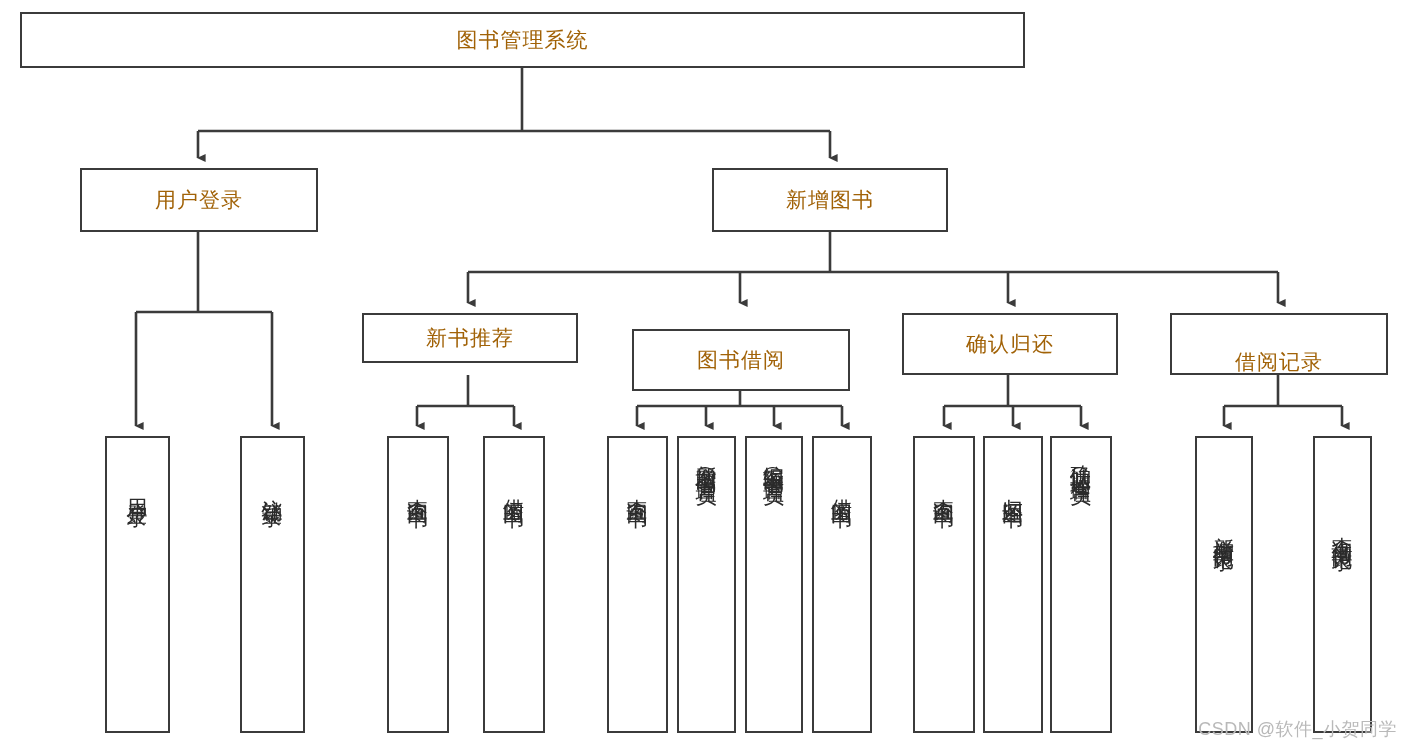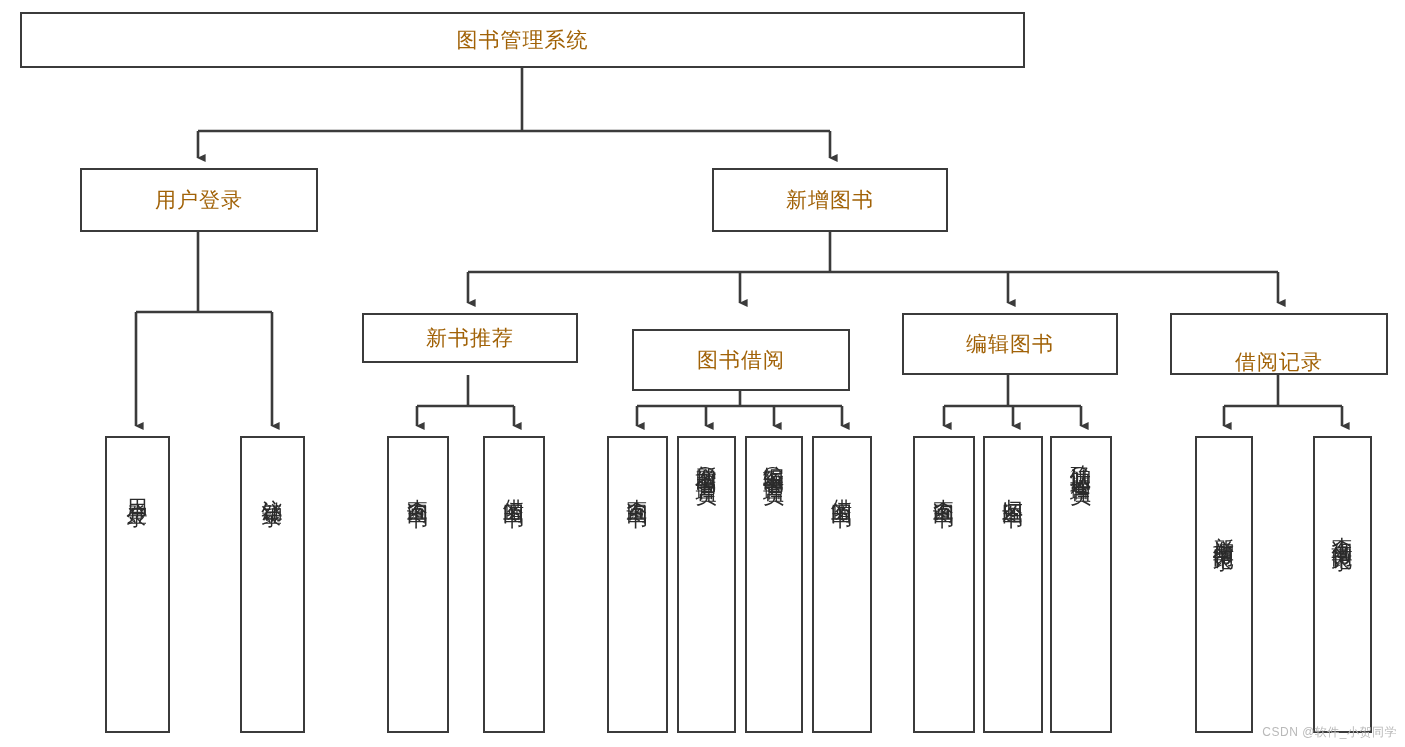--- a/index.html
+++ b/index.html
@@ -59,21 +59,21 @@
   .node-box.vertical.mid .node-label {
     margin-top: 34px;
   }
   .node-box.vertical.low .node-label {
     margin-top: 72px;
   }
   #watermark {
     position: absolute;
     right: 8px;
     bottom: 6px;
-    font-size: 12px;
+    font-size: 18px;
     color: #b9b9b9;
     white-space: nowrap;
     letter-spacing: 0.5px;
     margin-top: 40px;
   }
 </style>
 </head>
 <body>
 
 <div id="diagram-root">
@@ -155,21 +155,21 @@
     <span class="node-label">新增图书</span>
   </div>
 
   <div class="node-box horizontal" style="left:362px; top:313px; width:216px; height:50px;">
     <span class="node-label">新书推荐</span>
   </div>
   <div class="node-box horizontal" style="left:632px; top:313px; width:218px; height:62px;margin-top:16px;">
     <span class="node-label">图书借阅</span>
   </div>
   <div class="node-box horizontal" style="left:902px; top:313px; width:216px; height:62px;">
-    <span class="node-label">编辑图书</span>
+    <span class="node-label">确认归还</span>
   </div>
   <div class="node-box horizontal" style="left:1170px; top:313px; width:218px; height:62px;align-items:flex-end;">
     <span class="node-label">借阅记录</span>
   </div>
 
   <div class="node-box vertical mid" style="left:105px; top:436px; width:65px; height:297px;">
     <span class="node-label">用户登录</span>
   </div>
   <div class="node-box vertical mid" style="left:240px; top:436px; width:65px; height:297px;">
     <span class="node-label">注销登录</span>

